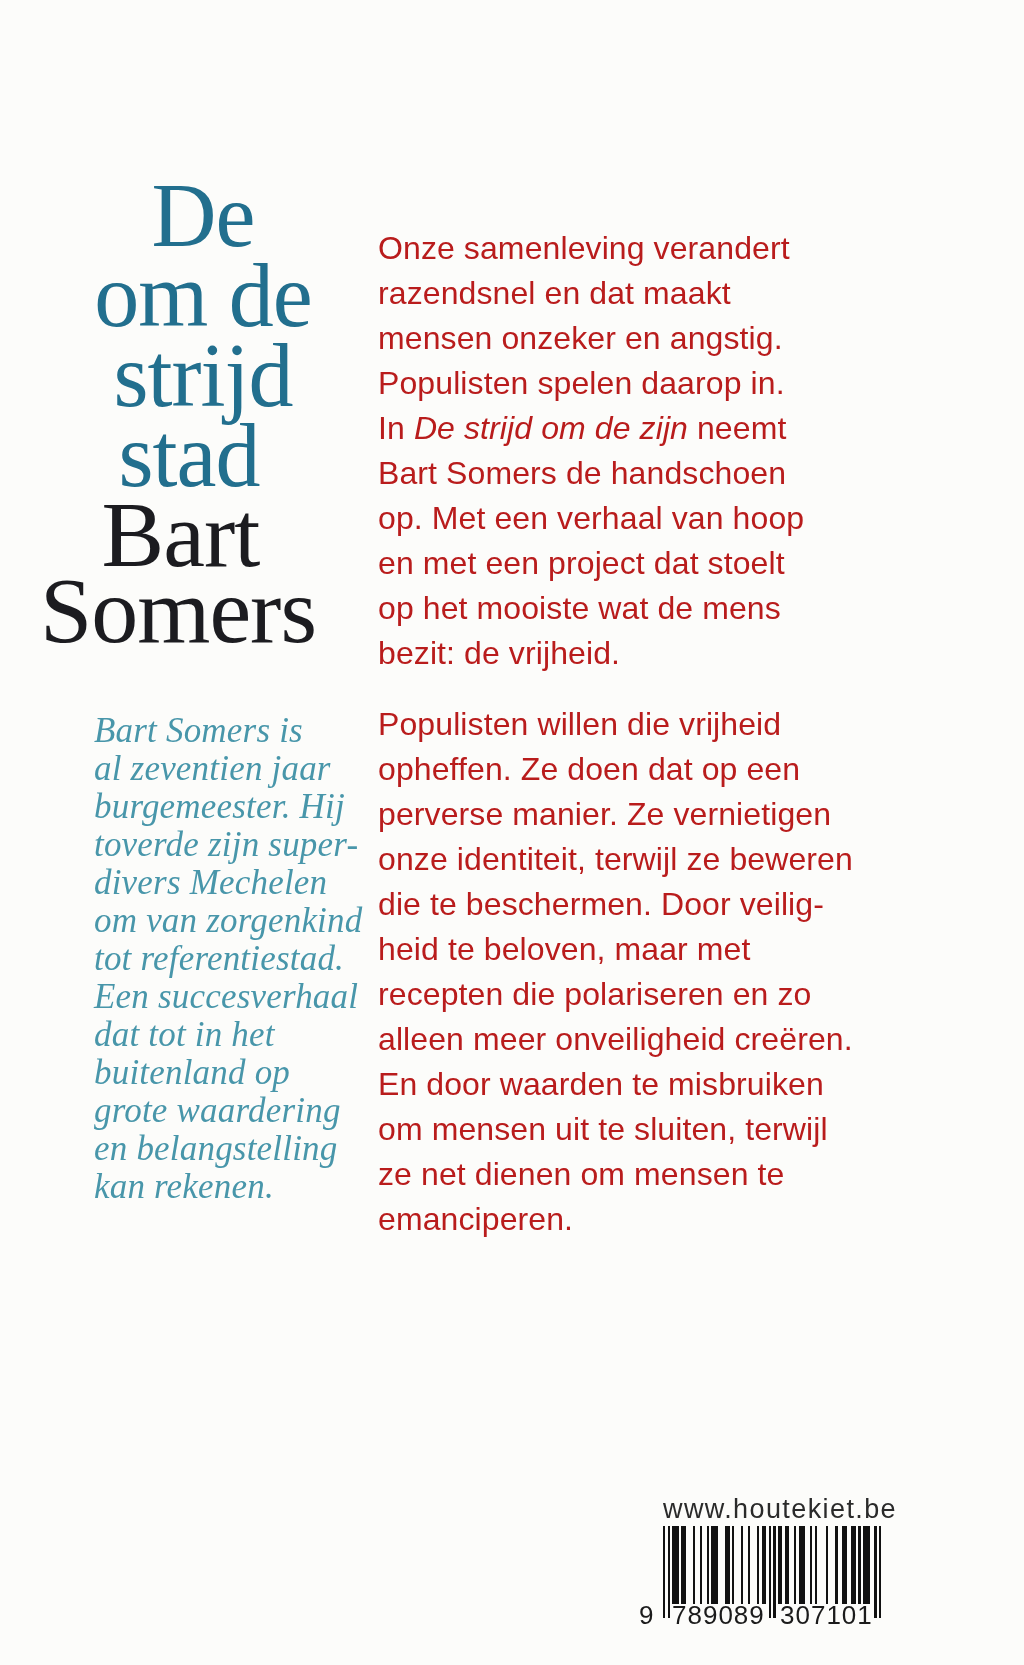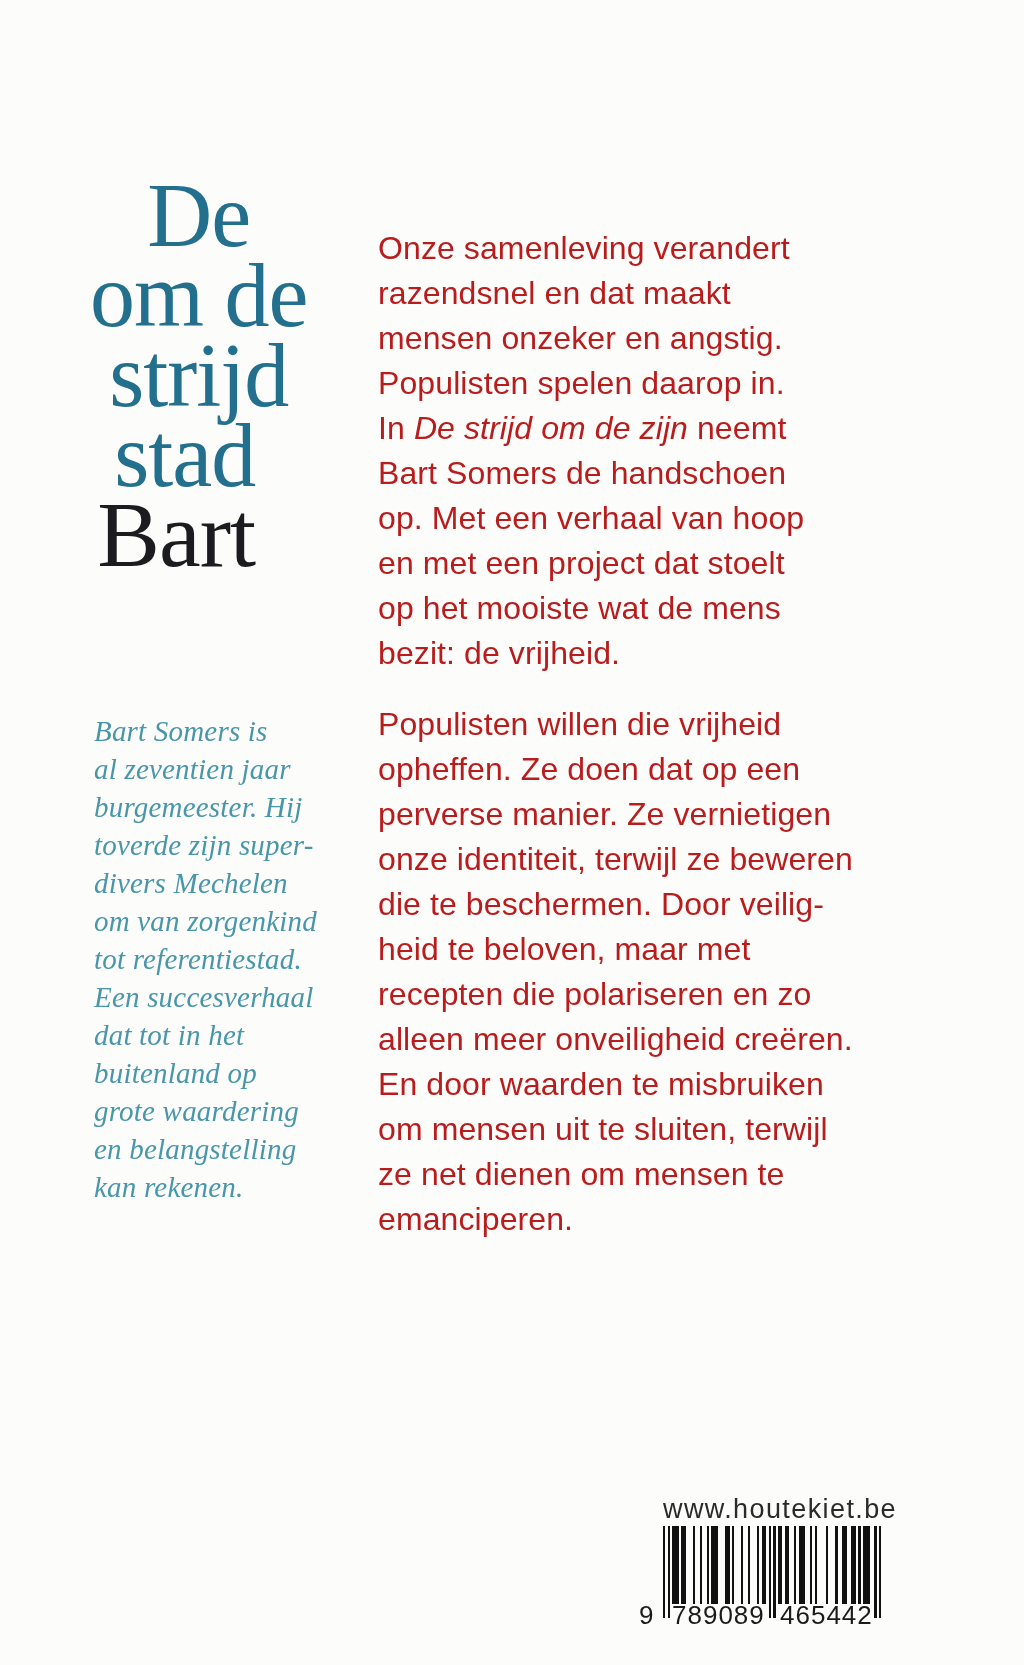--- a/index.html
+++ b/index.html
@@ -27,21 +27,21 @@
   }
   .ind-a{padding-left:50px;}
   .ind-b{padding-left:22px;}
   .ind-c{padding-left:5px;}
 
   
   .bio{
     position:absolute;left:94px;top:712px;
     font-family:"Liberation Serif", serif;
     font-style:italic;
-    font-size:29px;line-height:38px;
+    font-size:35px;line-height:38px;
     color:#4896aa;
     white-space:pre-line;
     letter-spacing:0.2px;
   }
 
   
   .blurb{
     position:absolute;left:378px;top:226px;width:500px;
     font-size:32px;line-height:45px;color:#b91c1c;
     letter-spacing:0.1px;
@@ -77,20 +77,21 @@
 <body>
 
 <div class="page">
 
   <div class="title-block">
     <div class="t-line ind-a">De</div>
     <div class="t-line ind-a">om de</div>
     <div class="t-line ind-a">strijd</div>
     <div class="t-line ind-b">stad</div>
     <div class="a-line ind-c">Bart</div>
+    <div class="a-line">Somers</div>
   </div>
 
   <div class="bio">Bart Somers is
 al zeventien jaar
 burgemeester. Hij
 toverde zijn super-
 divers Mechelen
 om van zorgenkind
 tot referentiestad.
 Een succesverhaal
@@ -220,17 +221,17 @@
         <div class="on short"></div>
         <div class="short"></div>
         <div class="short"></div>
         <div class="on tall"></div>
         <div class="tall"></div>
         <div class="on tall"></div>
       </div>
     <div class="isbn-digits">
         <span class="g0">9</span>
         <span class="g1">789089</span>
-        <span class="g2">465442</span>
+        <span class="g2">307101</span>
       </div>
   </div>
 
 </div>
 
 </body></html>

